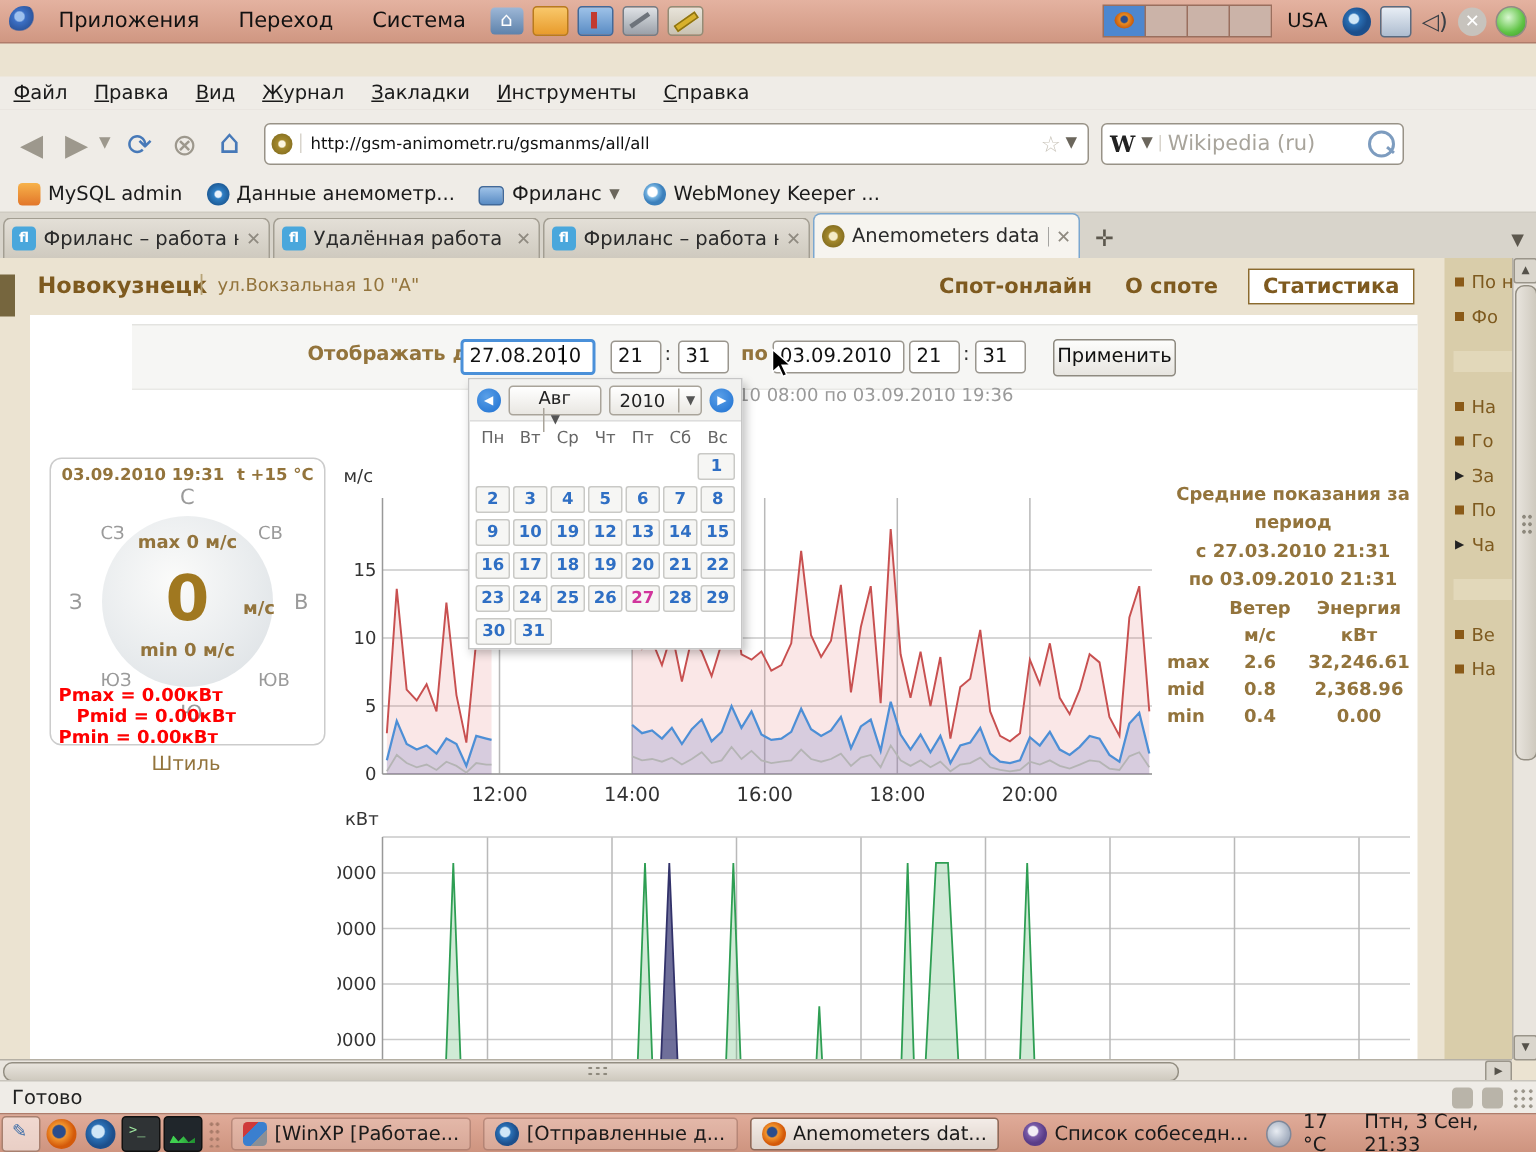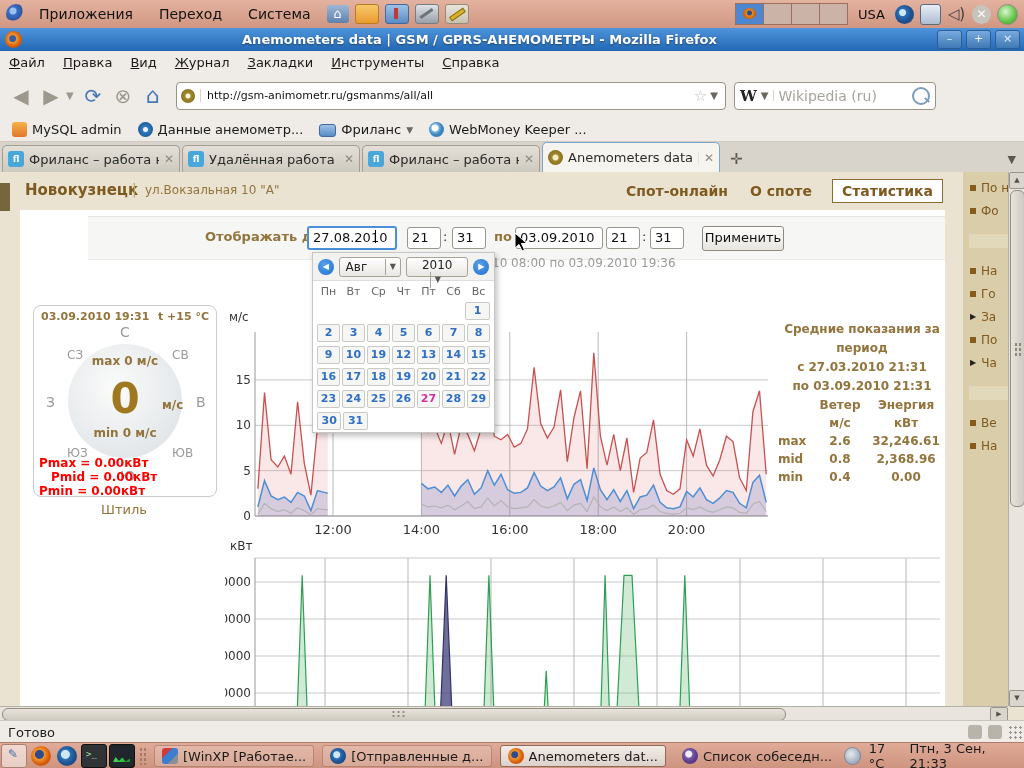--- a/index.html
+++ b/index.html
@@ -212,27 +212,20 @@
       </div>
       <span id="kbd-layout">USA</span>
       <span class="tray-icon t-bird"></span>
       <span class="tray-icon t-display"></span>
       <span class="tray-icon t-audio">◁)</span>
       <span class="tray-icon t-x">✕</span>
       <span class="tray-icon t-status"></span>
     </div>
   </div>
 
-  <div id="titlebar" class="abs">
-    <span class="ff-logo"></span>
-    <span id="window-title">Anemometers data | GSM / GPRS-АНЕМОМЕТРЫ - Mozilla Firefox</span>
-    <span class="win-btn">–</span>
-    <span class="win-btn">+</span>
-    <span class="win-btn">×</span>
-  </div>
 
   <div id="menubar" class="abs">
       <span class="menu-item"><u>Ф</u>айл</span>
       <span class="menu-item"><u>П</u>равка</span>
       <span class="menu-item"><u>В</u>ид</span>
       <span class="menu-item"><u>Ж</u>урнал</span>
       <span class="menu-item"><u>З</u>акладки</span>
       <span class="menu-item"><u>И</u>нструменты</span>
       <span class="menu-item"><u>С</u>правка</span>
     </div>
@@ -327,25 +320,25 @@
     <span class="ctl-input abs" style="left:515px;top:55px;width:78px;">03.09.2010</span>
     <span class="ctl-input abs" style="left:606px;top:55px;width:24px;">21</span>
     <span class="colon" style="left:642px;">:</span>
     <span class="ctl-input abs" style="left:650px;top:55px;width:24px;">31</span>
     <div id="apply-btn" class="abs">Применить</div>
     <span id="range-note" class="abs">10 08:00 по 03.09.2010 19:36</span>
 
     <div id="calendar" class="abs">
       <div id="cal-head">
         <span class="cal-arrow">◀</span>
-        <span class="cal-select" style="width:62px;">
+        <span class="cal-select" style="width:62px;flex-direction:column;">
           <span class="val" style="flex:1;">Авг</span>
           <span class="dd">▼</span>
         </span>
-        <span class="cal-select" style="width:62px;flex-direction:column;">
+        <span class="cal-select" style="width:62px;">
           <span class="val" style="flex:1;">2010</span>
           <span class="dd">▼</span>
         </span>
         <span class="cal-arrow">▶</span>
       </div>
       <div id="cal-weekdays">
           <span>Пн</span>
           <span>Вт</span>
           <span>Ср</span>
           <span>Чт</span>

